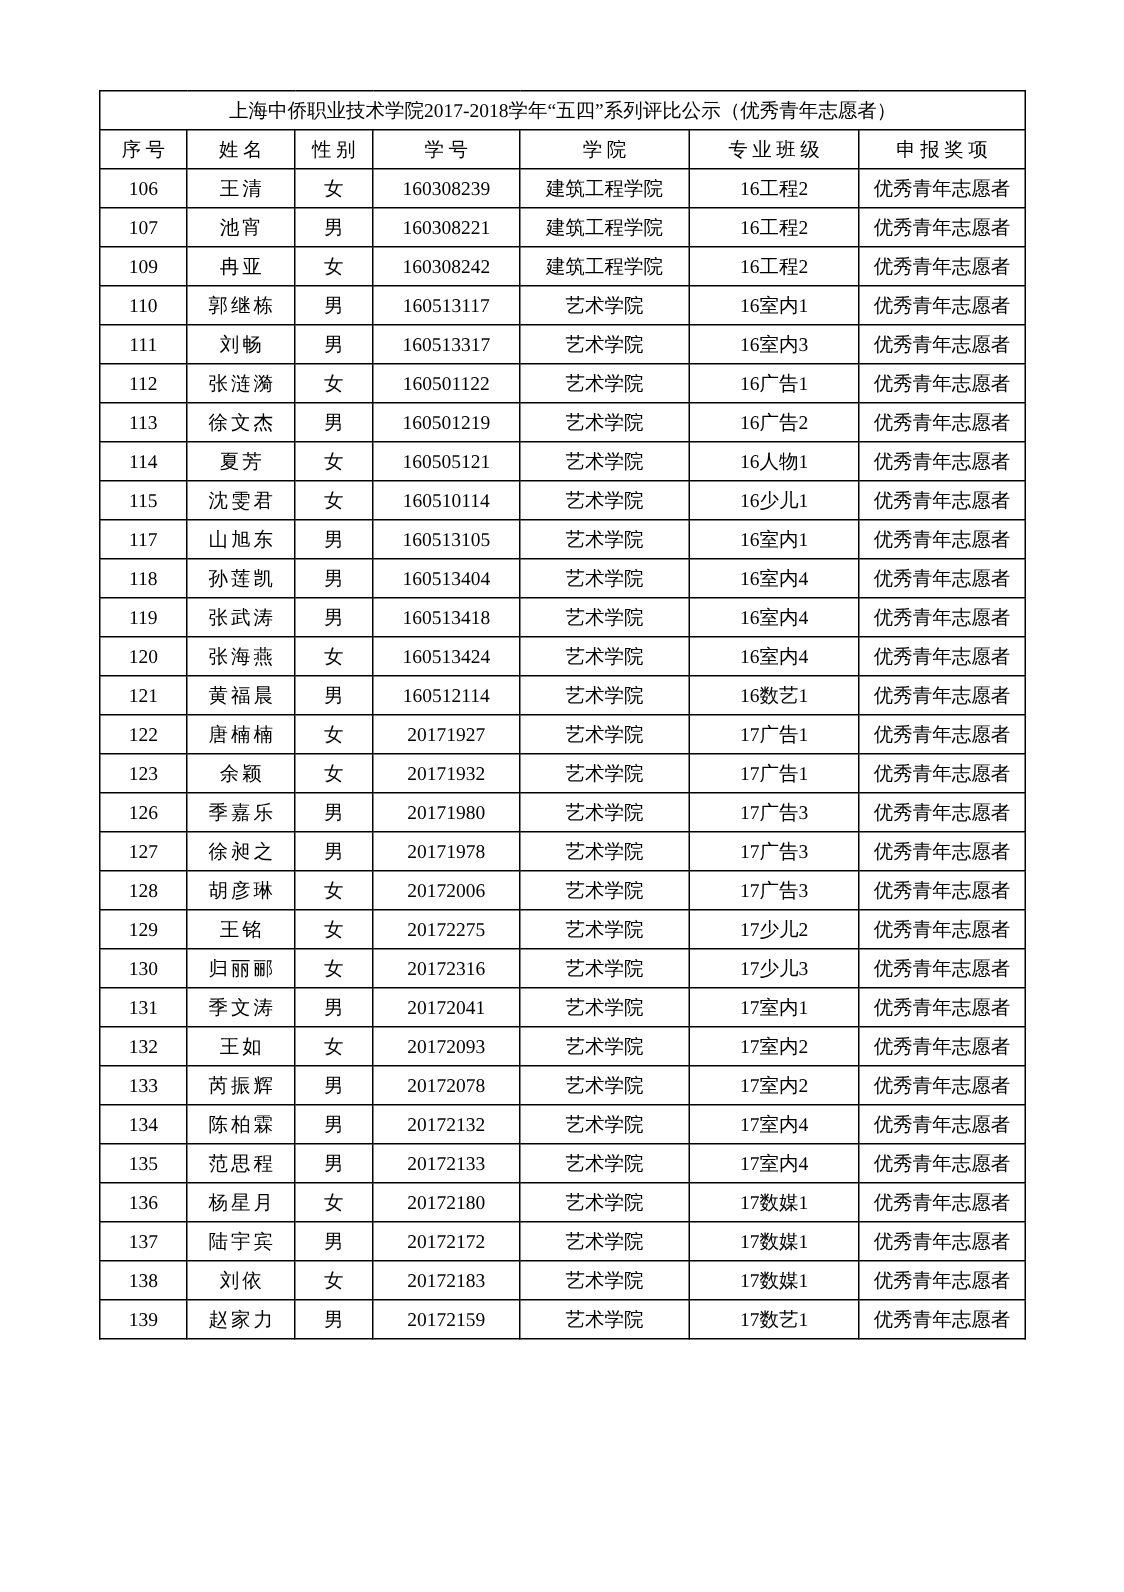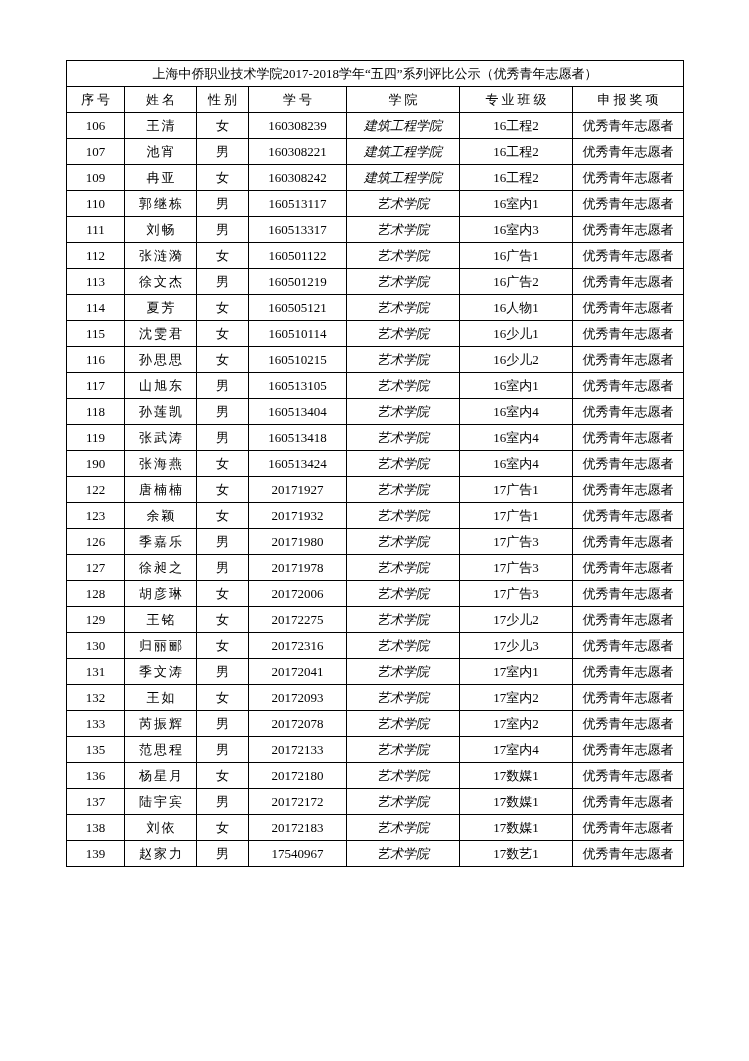--- a/index.html
+++ b/index.html
@@ -54,21 +54,21 @@
   
   col.c-idx   { width: 58px; }
   col.c-name  { width: 72px; }
   col.c-sex   { width: 52px; }
   col.c-sid   { width: 98px; }
   col.c-col   { width: 113px; }
   col.c-cls   { width: 113px; }
   col.c-award { width: 111px; }
 
   td.c-award-cell { font-size: 12.5px; margin-left: 28px; }
-  td.c-col-cell { font-size: 13px; font-style: italic; }
+  td.c-col-cell { font-size: 13px; }
   td.c-name-cell { letter-spacing: 2px; text-indent: 2px; }
   td.c-sid-cell { font-size: 13px; }
 </style>
 </head>
 <body>
 
 <div class="page">
   <table class="sheet">
     <colgroup>
       <col class="c-idx">
@@ -168,29 +168,20 @@
       <tr>
         <td>115</td>
         <td class="c-name-cell">沈雯君</td>
         <td>女</td>
         <td class="c-sid-cell">160510114</td>
         <td class="c-col-cell">艺术学院</td>
         <td>16少儿1</td>
         <td class="c-award-cell">优秀青年志愿者</td>
       </tr>
       <tr>
-        <td>116</td>
-        <td class="c-name-cell">孙思思</td>
-        <td>女</td>
-        <td class="c-sid-cell">160510215</td>
-        <td class="c-col-cell">艺术学院</td>
-        <td>16少儿2</td>
-        <td class="c-award-cell">优秀青年志愿者</td>
-      </tr>
-      <tr>
         <td>117</td>
         <td class="c-name-cell">山旭东</td>
         <td>男</td>
         <td class="c-sid-cell">160513105</td>
         <td class="c-col-cell">艺术学院</td>
         <td>16室内1</td>
         <td class="c-award-cell">优秀青年志愿者</td>
       </tr>
       <tr>
         <td>118</td>
@@ -204,26 +195,35 @@
       <tr>
         <td>119</td>
         <td class="c-name-cell">张武涛</td>
         <td>男</td>
         <td class="c-sid-cell">160513418</td>
         <td class="c-col-cell">艺术学院</td>
         <td>16室内4</td>
         <td class="c-award-cell">优秀青年志愿者</td>
       </tr>
       <tr>
-        <td>190</td>
+        <td>120</td>
         <td class="c-name-cell">张海燕</td>
         <td>女</td>
         <td class="c-sid-cell">160513424</td>
         <td class="c-col-cell">艺术学院</td>
         <td>16室内4</td>
+        <td class="c-award-cell">优秀青年志愿者</td>
+      </tr>
+      <tr>
+        <td>121</td>
+        <td class="c-name-cell">黄福晨</td>
+        <td>男</td>
+        <td class="c-sid-cell">160512114</td>
+        <td class="c-col-cell">艺术学院</td>
+        <td>16数艺1</td>
         <td class="c-award-cell">优秀青年志愿者</td>
       </tr>
       <tr>
         <td>122</td>
         <td class="c-name-cell">唐楠楠</td>
         <td>女</td>
         <td class="c-sid-cell">20171927</td>
         <td class="c-col-cell">艺术学院</td>
         <td>17广告1</td>
         <td class="c-award-cell">优秀青年志愿者</td>
@@ -303,20 +303,29 @@
       <tr>
         <td>133</td>
         <td class="c-name-cell">芮振辉</td>
         <td>男</td>
         <td class="c-sid-cell">20172078</td>
         <td class="c-col-cell">艺术学院</td>
         <td>17室内2</td>
         <td class="c-award-cell">优秀青年志愿者</td>
       </tr>
       <tr>
+        <td>134</td>
+        <td class="c-name-cell">陈柏霖</td>
+        <td>男</td>
+        <td class="c-sid-cell">20172132</td>
+        <td class="c-col-cell">艺术学院</td>
+        <td>17室内4</td>
+        <td class="c-award-cell">优秀青年志愿者</td>
+      </tr>
+      <tr>
         <td>135</td>
         <td class="c-name-cell">范思程</td>
         <td>男</td>
         <td class="c-sid-cell">20172133</td>
         <td class="c-col-cell">艺术学院</td>
         <td>17室内4</td>
         <td class="c-award-cell">优秀青年志愿者</td>
       </tr>
       <tr>
         <td>136</td>
@@ -342,20 +351,20 @@
         <td>女</td>
         <td class="c-sid-cell">20172183</td>
         <td class="c-col-cell">艺术学院</td>
         <td>17数媒1</td>
         <td class="c-award-cell">优秀青年志愿者</td>
       </tr>
       <tr>
         <td>139</td>
         <td class="c-name-cell">赵家力</td>
         <td>男</td>
-        <td class="c-sid-cell">17540967</td>
+        <td class="c-sid-cell">20172159</td>
         <td class="c-col-cell">艺术学院</td>
         <td>17数艺1</td>
         <td class="c-award-cell">优秀青年志愿者</td>
       </tr>
     </tbody>
   </table>
 </div>
 
 </body></html>

